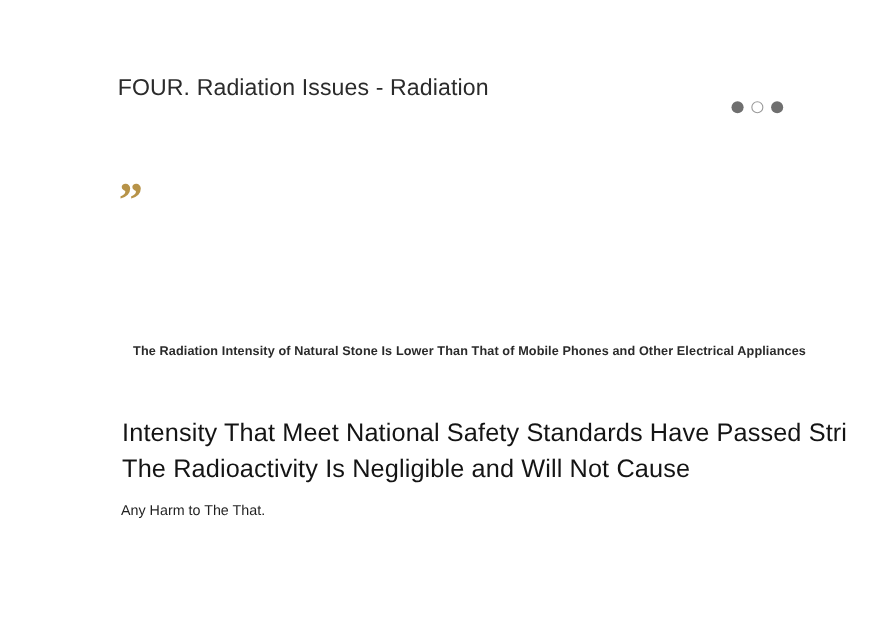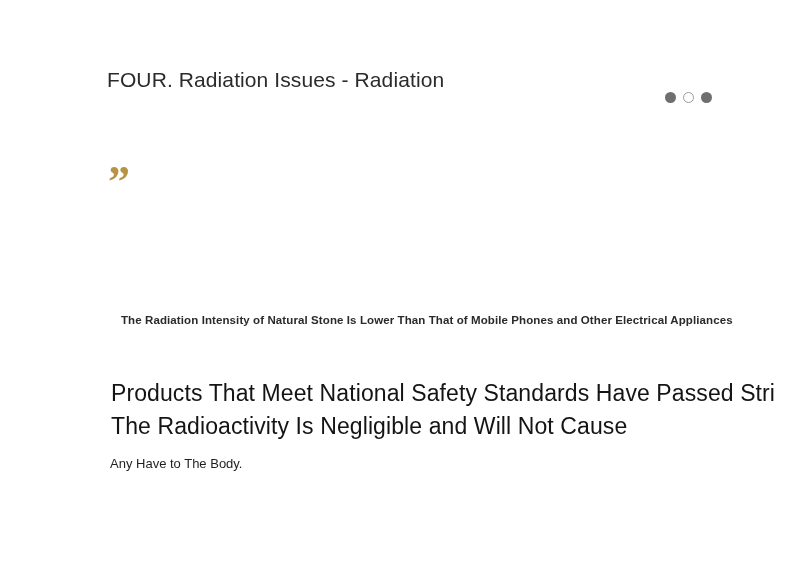--- a/index.html
+++ b/index.html
@@ -119,19 +119,19 @@
     <span class="dot hollow"></span>
     <span class="dot"></span>
   </div>
 
   <div class="quote-mark">”</div>
 
 
   <div class="line-2">The Radiation Intensity of Natural Stone Is Lower Than That of Mobile Phones and Other Electrical Appliances</div>
 
   <div class="headline">
-    <span class="ln1">Products That Meet National Safety Standards Have Passed Stri</span>
+    <span class="ln1">Intensity That Meet National Safety Standards Have Passed Stri</span>
     <span class="ln2">The Radioactivity Is Negligible and Will Not Cause</span>
   </div>
 
-  <div class="line-3">Any Have to The Body.</div>
+  <div class="line-3">Any Harm to The That.</div>
 
 </div>
 
 </body></html>

